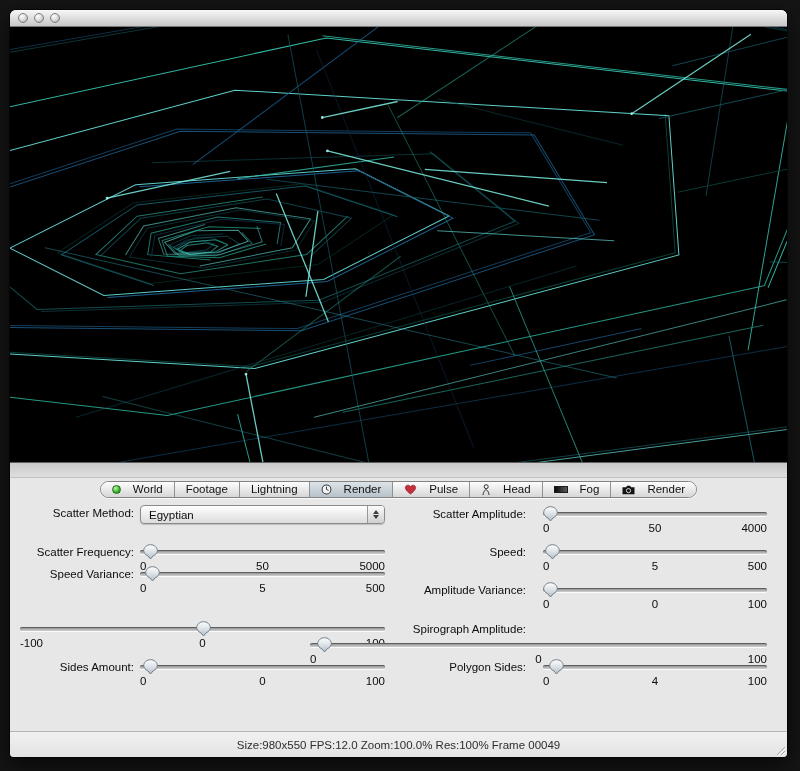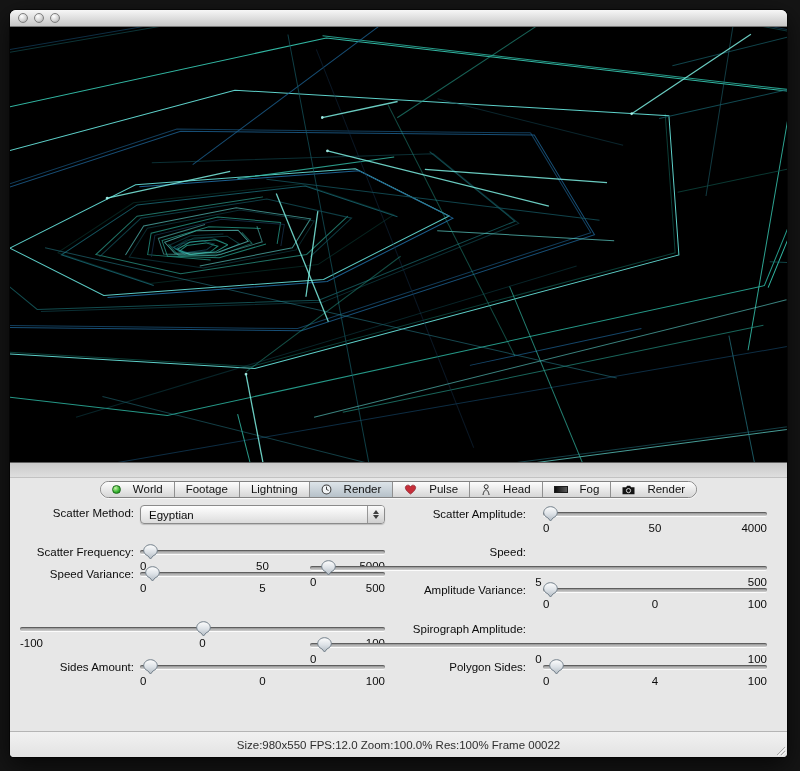--- a/index.html
+++ b/index.html
@@ -340,21 +340,21 @@
           <div class="thumb" style="left: calc(3% - 7px);"><svg width="15" height="16" viewBox="0 0 15 16">
               <path d="M7.5 15 L4.8 11.8 C2.3 10.7 0.7 8.8 0.7 6.7 C0.7 3.4 3.7 0.7 7.5 0.7 C11.3 0.7 14.3 3.4 14.3 6.7 C14.3 8.8 12.7 10.7 10.2 11.8 Z" fill="url(#thumbGrad)" stroke="#707d88" stroke-width="1"></path>
             </svg></div>
           <div class="scale">
             <span>0</span>
             <span>50</span>
             <span>4000</span>
           </div>
         </div>
       </div>
-      <div class="ctl-row col-right" style="top: 66px; flex-direction: column;">
+      <div class="ctl-row col-right" style="top: 66px;">
         <div class="row-label">Speed:</div>
         <div class="row-ctl">
           <div class="track"></div>
           <div class="thumb" style="left: calc(4% - 7px);"><svg width="15" height="16" viewBox="0 0 15 16">
               <path d="M7.5 15 L4.8 11.8 C2.3 10.7 0.7 8.8 0.7 6.7 C0.7 3.4 3.7 0.7 7.5 0.7 C11.3 0.7 14.3 3.4 14.3 6.7 C14.3 8.8 12.7 10.7 10.2 11.8 Z" fill="url(#thumbGrad)" stroke="#707d88" stroke-width="1"></path>
             </svg></div>
           <div class="scale">
             <span>0</span>
             <span>5</span>
             <span>500</span>
@@ -399,20 +399,20 @@
           <div class="scale">
             <span>0</span>
             <span>4</span>
             <span>100</span>
           </div>
         </div>
       </div>
     </div>
 
   <div class="statusbar">
-    <span>Size:980x550 FPS:12.0 Zoom:100.0% Res:100% Frame 00022</span>
+    <span>Size:980x550 FPS:12.0 Zoom:100.0% Res:100% Frame 00049</span>
     <svg class="grip" viewBox="0 0 13 13">
       <path d="M12 4 L4 12 M12 8 L8 12 M12 12 L12 12" stroke="#9a9a9a" stroke-width="1" fill="none"></path>
       <path d="M13 5 L5 13 M13 9 L9 13" stroke="#fdfdfd" stroke-width="1" fill="none"></path>
     </svg>
   </div>
 
 </div>
 
 </body></html>

